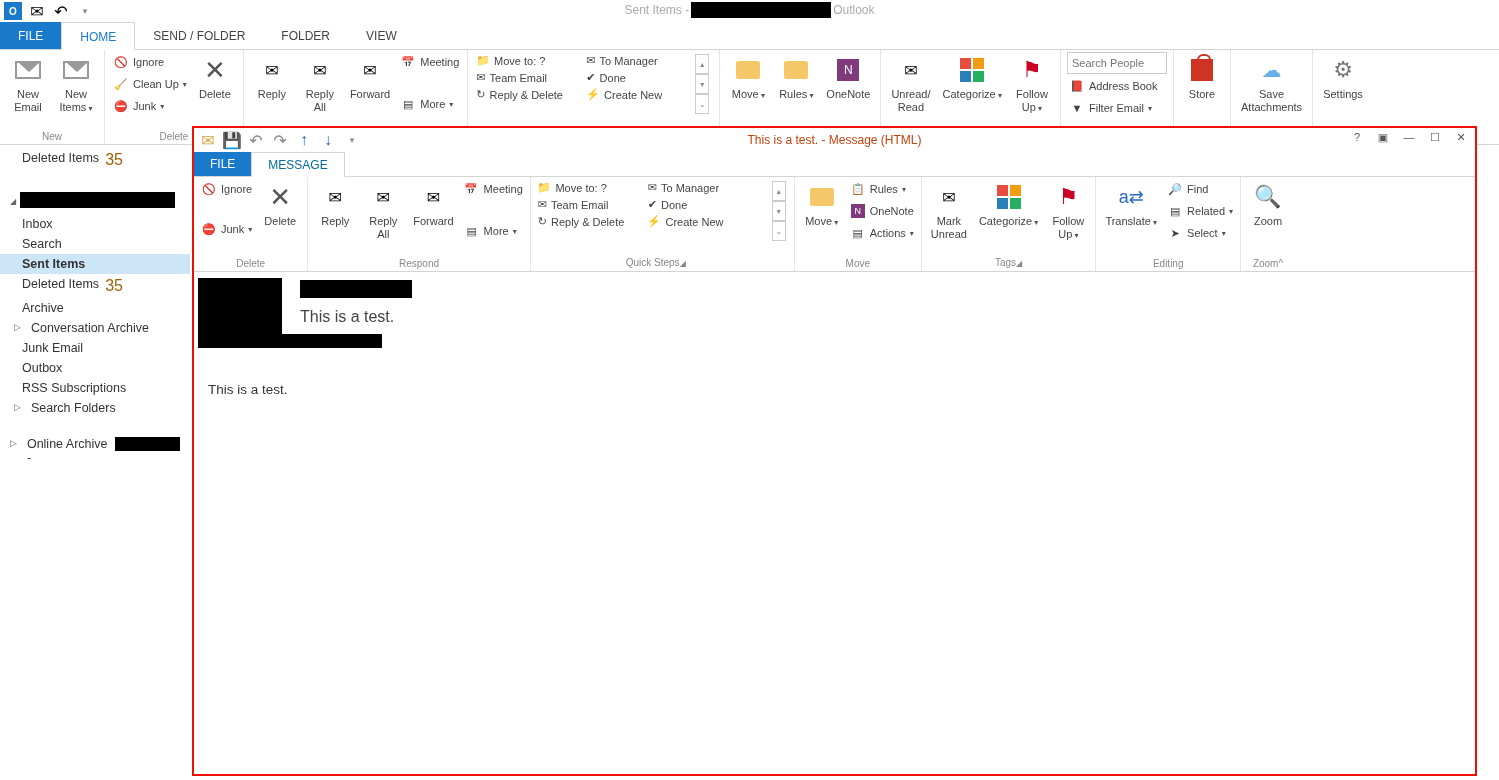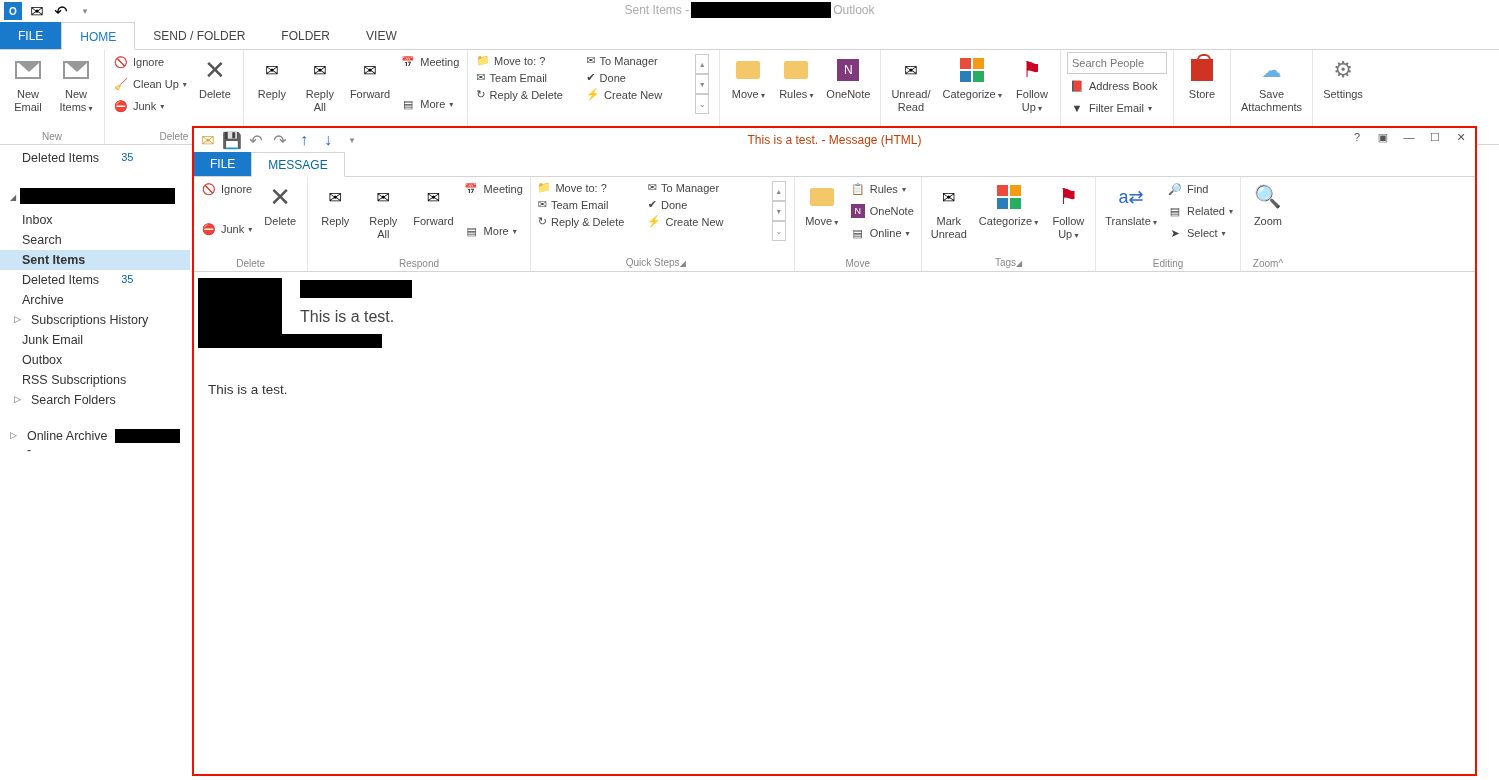--- a/index.html
+++ b/index.html
@@ -35,21 +35,21 @@
 .qs-item { width: 110px; display: flex; align-items: center; gap: 4px; font-size: 11px; color: #444; padding: 2px; cursor: pointer; }
 .qs-arrows { position: absolute; right: -10px; top: 2px; width: 14px; display: flex; flex-direction: column; }
 .qs-arrows div { border: 1px solid #ccc; height: 20px; font-size: 8px; display: flex; align-items: center; justify-content: center; color: #888; cursor: pointer; }
 .search-box { border: 1px solid #ccc; height: 22px; width: 100px; font-size: 11px; padding: 0 4px; color: #888; }
 
 
 .folder-pane { position: absolute; left: 0; top: 148px; width: 190px; bottom: 0; font-size: 13px; color: #333; overflow: hidden; }
 .fp-header { display: flex; align-items: center; padding: 6px 10px; font-weight: normal; cursor: pointer; }
 .fp-item { padding: 3px 10px 3px 22px; cursor: pointer; display: flex; gap: 6px; font-size: 12.5px; }
 .fp-item.selected { background: #cde6f7; font-weight: bold; }
-.fp-count { color: #0369a1; font-size: 11px; margin-left: 16px; }
+.fp-count { color: #a16207; font-size: 16px; margin-left: 0; }
 .fp-tri { font-size: 10px; color: #666; margin-right: 4px; }
 .fp-tri.open::before { content: "◢"; font-size: 8px; }
 .fp-tri.closed::before { content: "▷"; font-size: 9px; }
 .fp-account { display: flex; align-items: center; padding: 6px 10px; cursor: pointer; }
 .fp-account .redact { width: 155px; height: 16px; }
 
 
 .msg-window { position: absolute; left: 192px; top: 126px; right: 22px; bottom: 4px; border: 2px solid #e10; background: #fff; display: flex; flex-direction: column; }
 .msg-qat { height: 24px; display: flex; align-items: center; padding: 0 6px; gap: 8px; position: relative; }
 .msg-qat .qicn { width: 16px; height: 16px; cursor: pointer; display: flex; align-items: center; justify-content: center; }
@@ -360,21 +360,21 @@
   <div class="fp-item">Inbox</div>
   <div class="fp-item">Search</div>
   <div class="fp-item selected">Sent Items</div>
   <div class="fp-item">
       <span>Deleted Items</span>
       <span class="fp-count">35</span>
     </div>
   <div class="fp-item">Archive</div>
   <div class="fp-item" style="padding-left:14px">
       <span class="fp-tri closed"></span>
-      <span>Subscriptions History</span>
+      <span>Conversation Archive</span>
     </div>
   <div class="fp-item">Junk Email</div>
   <div class="fp-item">Outbox</div>
   <div class="fp-item">RSS Subscriptions</div>
   <div class="fp-item" style="padding-left:14px">
       <span class="fp-tri closed"></span>
       <span>Search Folders</span>
     </div>
   <div style="height:16px"></div>
   <div class="fp-item" style="padding-left:10px">
@@ -518,21 +518,21 @@
               <span>Rules</span>
             </div>
           <div class="small-btn">
               <span class="sicn">
                 <span class="i-onenote" style="width:14px;height:14px;font-size:9px">N</span>
               </span>
               <span>OneNote</span>
             </div>
           <div class="small-btn caret">
               <span class="sicn">▤</span>
-              <span>Online</span>
+              <span>Actions</span>
             </div>
         </div>
       </div>
       <div class="group-label">Move</div>
     </div>
 
     <div class="ribbon-group">
       <div class="group-body">
         <div class="big-btn">
             <div class="icn">✉</div>

